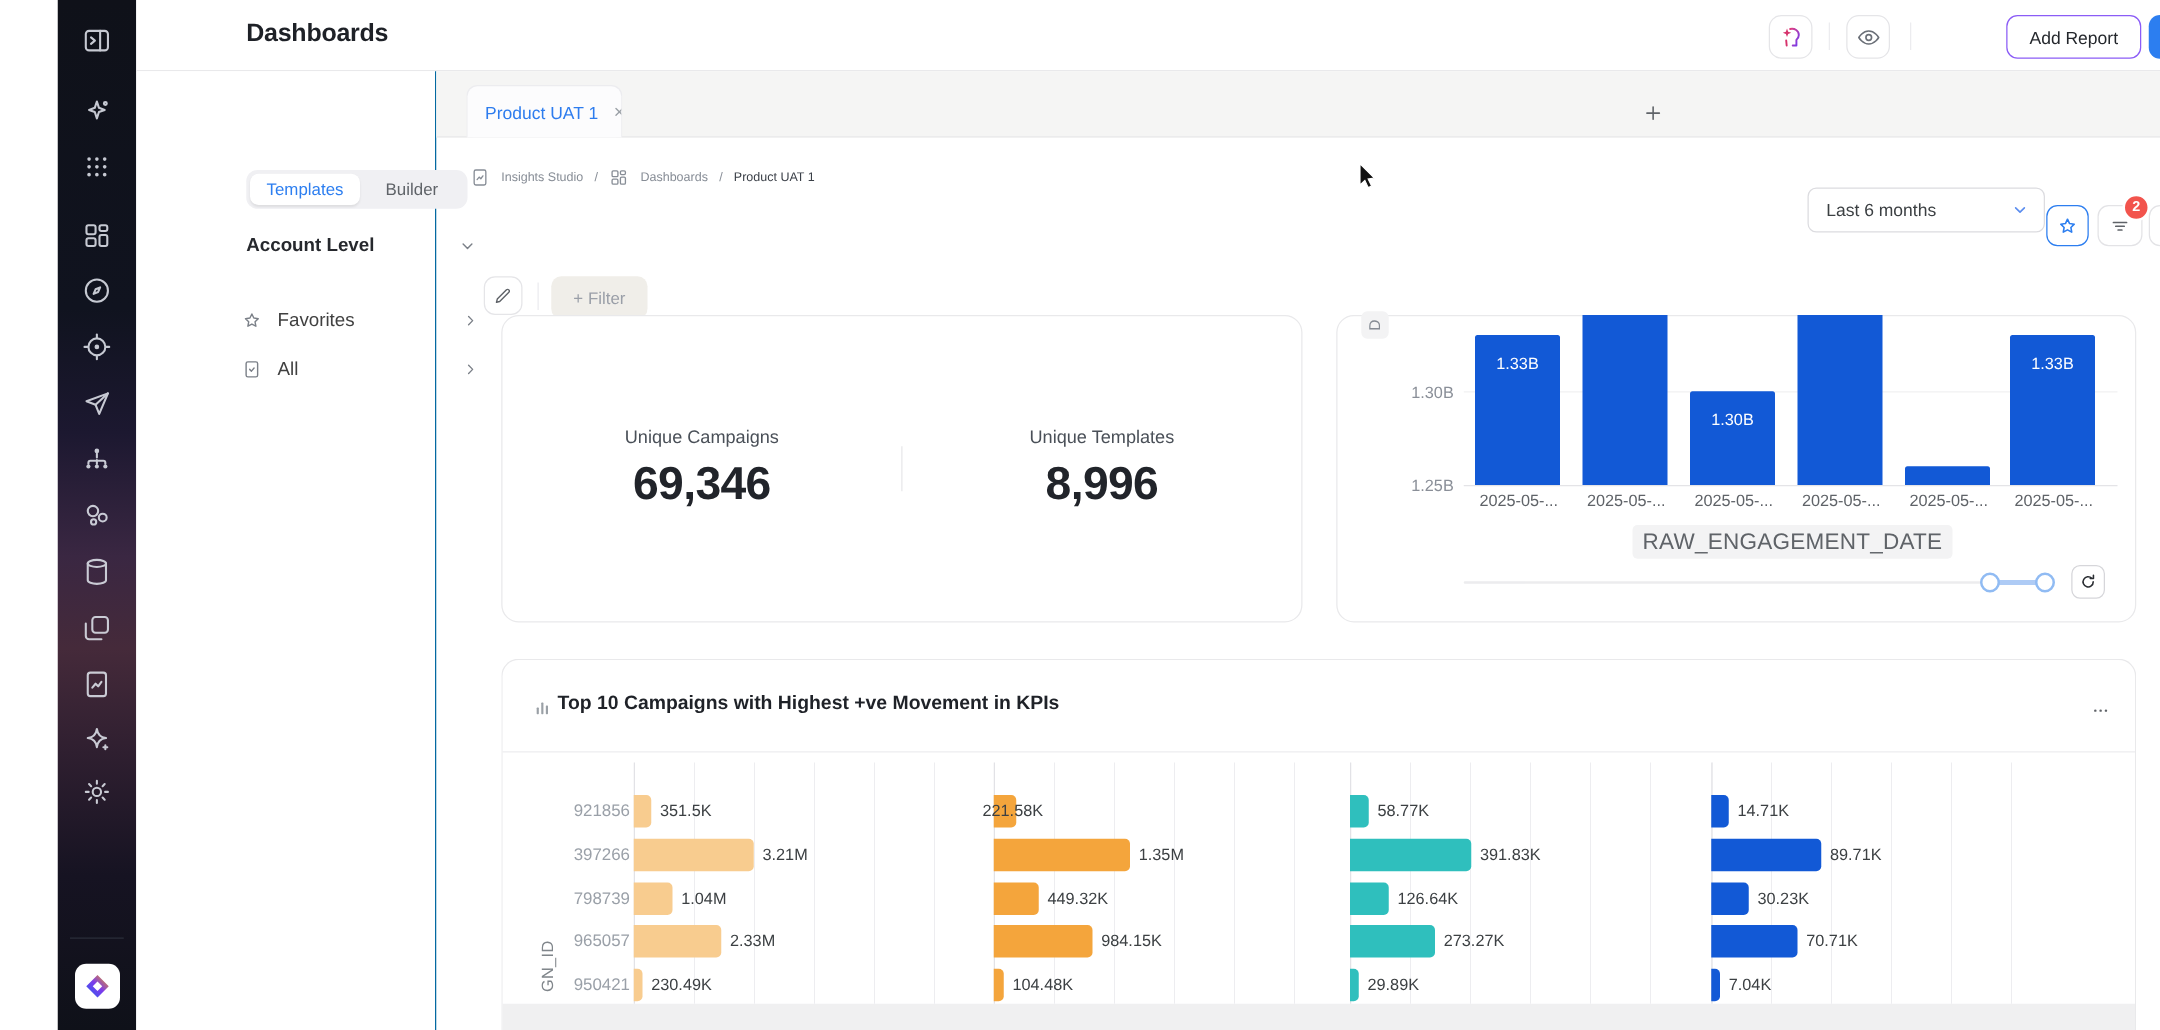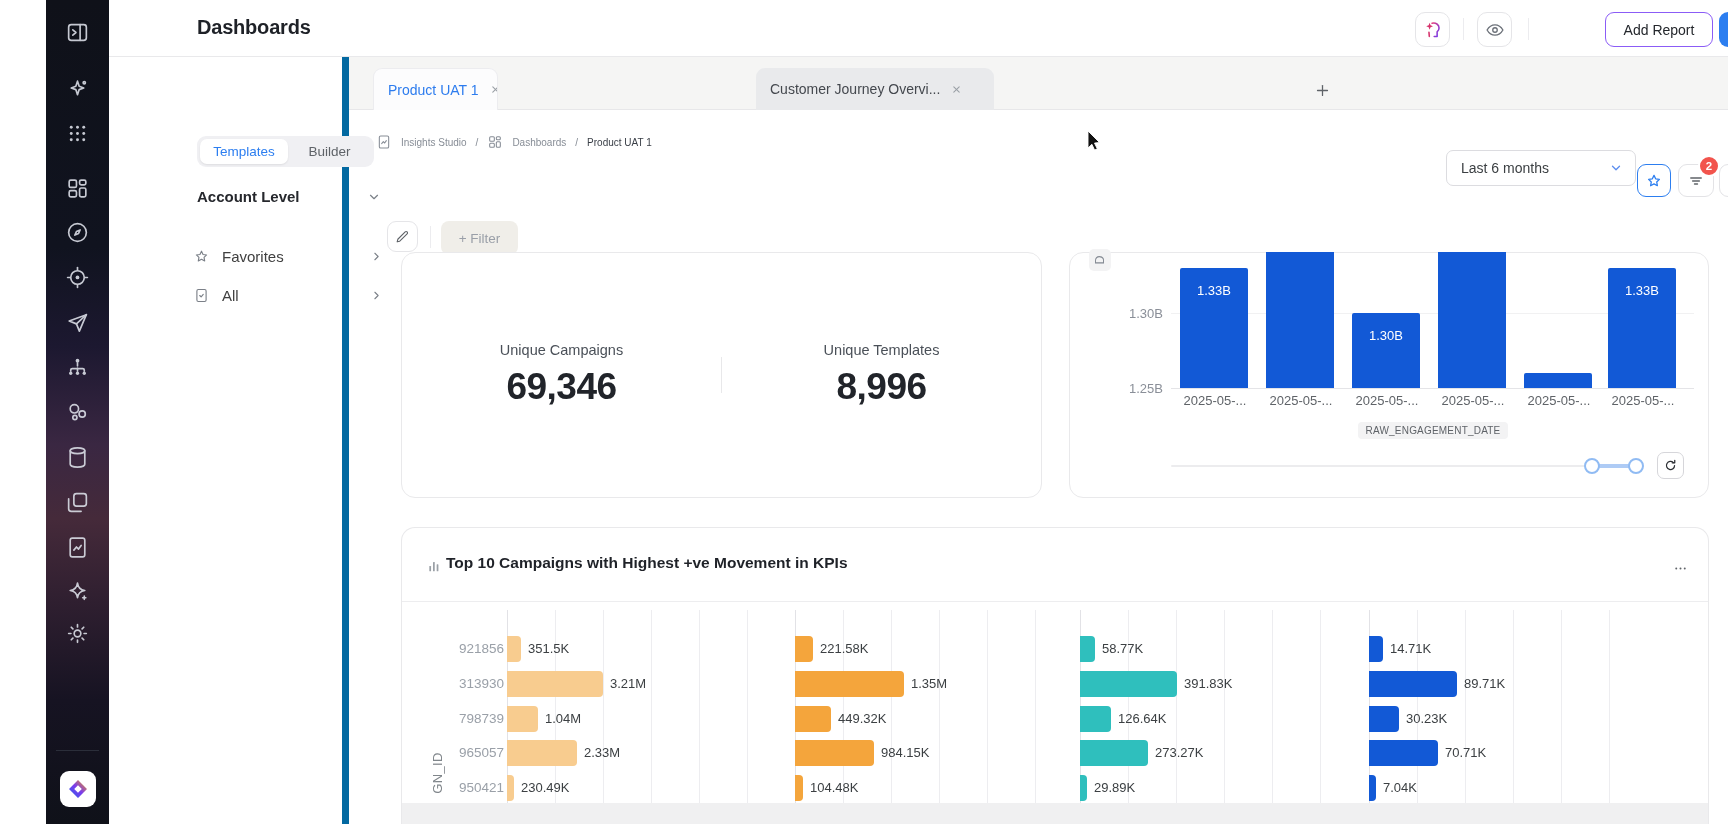--- a/index.html
+++ b/index.html
@@ -20,21 +20,21 @@
   #header{left:63px;top:0;width:1665px;height:57px;background:#fff;border-bottom:1px solid #e9e9eb;}
   #page-title{left:88px;top:16px;font-size:20px;font-weight:700;color:#1e2127;letter-spacing:-.2px;}
   .hbtn{border:1px solid #e5e5e8;border-radius:10px;background:#fff;display:flex;align-items:center;justify-content:center;cursor:pointer;}
   #add-report-btn{left:1496px;top:12px;width:108px;height:35px;border-radius:9px;border:1px solid #8b5cf6;
     font-size:14px;font-weight:500;color:#24272c;}
   #save-group{left:1610px;top:12px;width:98px;height:35px;border-radius:9px;background:#2C7EF0;display:flex;cursor:pointer;}
   #save-label{width:64px;display:flex;align-items:center;justify-content:center;color:#fff;font-size:14px;font-weight:600;}
   .hsep{width:1px;height:22px;background:#ececef;top:18px;}
 
   
-  #panel{left:63px;top:57px;width:240px;height:767px;background:#fff;border-right:7px solid #0369a1;}
+  #panel{left:63px;top:57px;width:240px;height:767px;background:#fff;border-right:1px solid #0369a1;}
   #seg-toggle{left:88px;top:79px;width:177px;height:31px;background:#f0f0f3;border-radius:9px;display:flex;padding:3px;}
   #seg-templates{width:88px;background:#fff;border-radius:7px;box-shadow:0 1px 2px rgba(0,0,0,.08);
     display:flex;align-items:center;justify-content:center;font-size:13.5px;font-weight:500;color:#2C7EF0;cursor:pointer;}
   #seg-builder{flex:1;display:flex;align-items:center;justify-content:center;font-size:13.5px;color:#5f6368;cursor:pointer;}
   #account-level{left:88px;top:131px;font-size:15px;font-weight:600;color:#26282d;}
   .panel-row{left:84px;width:190px;height:24px;display:flex;align-items:center;gap:12px;cursor:pointer;}
   .panel-row .lbl{font-size:15px;color:#404040;}
   .chev{color:#7b8088;}
 
   
@@ -73,21 +73,21 @@
 
   #chart-card{left:1023px;top:252px;width:640px;height:246px;overflow:hidden;}
   .ytick{position:absolute;width:57px;text-align:right;font-size:13px;color:#8a8f98;}
   .gridline{position:absolute;height:1px;background:#f1f1f2;}
   .axisline{position:absolute;height:1px;background:#e4e4e7;}
   #top-bars{left:1125px;top:252px;width:525px;height:136px;overflow:hidden;}
   .vbar{position:absolute;bottom:0;width:68px;background:#1259D6;border-radius:2px 2px 0 0;}
   .vbar .vlab{position:absolute;top:15px;left:0;width:100%;text-align:center;color:#fff;font-size:13px;}
   .xtick{position:absolute;top:393px;width:86px;text-align:center;font-size:13px;color:#5f6368;white-space:nowrap;}
   #xaxis-title{left:1260px;top:420px;width:254px;text-align:center;}
-  #xaxis-title span{display:inline-block;background:#f3f3f4;border-radius:4px;padding:3px 8px;font-size:10px;color:#5f6368;letter-spacing:.2px;}
+  #xaxis-title span{display:inline-block;background:#f3f3f4;border-radius:4px;padding:3px 8px;font-size:18px;color:#5f6368;letter-spacing:.2px;}
   #ylab-frag{left:1043px;top:249px;width:22px;height:22px;background:#f3f3f4;border-radius:5px;display:flex;align-items:center;
     justify-content:center;font-size:12.5px;color:#858b94;transform:rotate(-90deg);}
   #slider-track{left:1125px;top:465px;width:465px;height:2px;background:#ececee;border-radius:1px;}
   #slider-active{left:1543px;top:464px;width:47px;height:4px;background:#aecbf5;border-radius:2px;}
   .slider-handle{position:absolute;top:458px;width:16px;height:16px;border-radius:50%;background:#fff;border:2px solid #90bbf3;cursor:pointer;}
   #refresh-btn{left:1611px;top:452px;width:27px;height:27px;border:1px solid #d6d6da;border-radius:7px;background:#fff;color:#2b2e33;}
   #page-scrollbar{left:1692px;top:374px;width:7px;height:74px;background:#c5c5c9;border-radius:4px;cursor:grab;}
 
   
   #bottom-card{left:355px;top:527px;width:1308px;height:297px;border-radius:14px 14px 0 0;border-bottom:none;}
@@ -295,27 +295,20 @@
         <svg width="13" height="13" viewBox="0 0 24 24" fill="none" stroke="currentColor" stroke-width="2" stroke-linecap="round" stroke-linejoin="round">
             <path d="M9 6l6 6-6 6"></path>
           </svg>
       </span>
     </div>
   </div>
 
   <div id="tabstrip" class="abs">
     <div class="tab active" style="left:24px;width:125px;">
       <span>Product UAT 1</span>
-      <svg class="x" viewBox="0 0 24 24" fill="none" stroke="currentColor" stroke-width="2" stroke-linecap="round">
-          <line x1="7" y1="7" x2="17" y2="17"></line>
-          <line x1="7" y1="17" x2="17" y2="7"></line>
-        </svg>
-    </div>
-    <div class="tab" style="left:407px;width:238px;">
-      <span>Customer Journey Overvi...</span>
       <svg class="x" viewBox="0 0 24 24" fill="none" stroke="currentColor" stroke-width="2" stroke-linecap="round">
           <line x1="7" y1="7" x2="17" y2="17"></line>
           <line x1="7" y1="17" x2="17" y2="7"></line>
         </svg>
     </div>
     <div id="tab-add">
       <svg width="17" height="17" viewBox="0 0 24 24" fill="none" stroke="currentColor" stroke-width="1.8" stroke-linecap="round">
           <line x1="12" y1="5" x2="12" y2="19"></line>
           <line x1="5" y1="12" x2="19" y2="12"></line>
         </svg>
@@ -446,38 +439,38 @@
         <g fill="currentColor">
           <circle cx="6" cy="12" r="1.4"></circle>
           <circle cx="12" cy="12" r="1.4"></circle>
           <circle cx="18" cy="12" r="1.4"></circle>
         </g>
       </svg>
   </div>
   <div id="bc-divider" class="abs"></div>
   <div id="bc-chart">
       <div class="cat-label" style="top: 641px;">921856</div>
-      <div class="cat-label" style="top: 676px;">313930</div>
+      <div class="cat-label" style="top: 676px;">397266</div>
       <div class="cat-label" style="top: 711px;">798739</div>
       <div class="cat-label" style="top: 745px;">965057</div>
       <div class="cat-label" style="top: 780px;">950421</div>
       <div class="panel-grid" style="left: 461px; width: 245px;"></div>
       <div class="hbar" style="left: 461px; top: 636px; width: 14px; background: rgb(248, 204, 143);"></div>
       <div class="hbar-lab" style="left: 482px; top: 641px;">351.5K</div>
       <div class="hbar" style="left: 461px; top: 671px; width: 96px; background: rgb(248, 204, 143);"></div>
       <div class="hbar-lab" style="left: 564px; top: 676px;">3.21M</div>
       <div class="hbar" style="left: 461px; top: 706px; width: 31px; background: rgb(248, 204, 143);"></div>
       <div class="hbar-lab" style="left: 499px; top: 711px;">1.04M</div>
       <div class="hbar" style="left: 461px; top: 740px; width: 70px; background: rgb(248, 204, 143);"></div>
       <div class="hbar-lab" style="left: 538px; top: 745px;">2.33M</div>
       <div class="hbar" style="left: 461px; top: 775px; width: 7px; background: rgb(248, 204, 143);"></div>
       <div class="hbar-lab" style="left: 475px; top: 780px;">230.49K</div>
       <div class="panel-grid" style="left: 749px; width: 245px;"></div>
       <div class="hbar" style="left: 749px; top: 636px; width: 18px; background: rgb(244, 165, 60);"></div>
-      <div class="hbar-lab" style="left: 774px; top: 641px;">221.58K</div>
+      <div class="hbar-lab" style="left: 740px; top: 641px;">221.58K</div>
       <div class="hbar" style="left: 749px; top: 671px; width: 109px; background: rgb(244, 165, 60);"></div>
       <div class="hbar-lab" style="left: 865px; top: 676px;">1.35M</div>
       <div class="hbar" style="left: 749px; top: 706px; width: 36px; background: rgb(244, 165, 60);"></div>
       <div class="hbar-lab" style="left: 792px; top: 711px;">449.32K</div>
       <div class="hbar" style="left: 749px; top: 740px; width: 79px; background: rgb(244, 165, 60);"></div>
       <div class="hbar-lab" style="left: 835px; top: 745px; text-align: right;">984.15K</div>
       <div class="hbar" style="left: 749px; top: 775px; width: 8px; background: rgb(244, 165, 60);"></div>
       <div class="hbar-lab" style="left: 764px; top: 780px;">104.48K</div>
       <div class="panel-grid" style="left: 1034px; width: 245px;"></div>
       <div class="hbar" style="left: 1034px; top: 636px; width: 15px; background: rgb(47, 191, 189);"></div>

